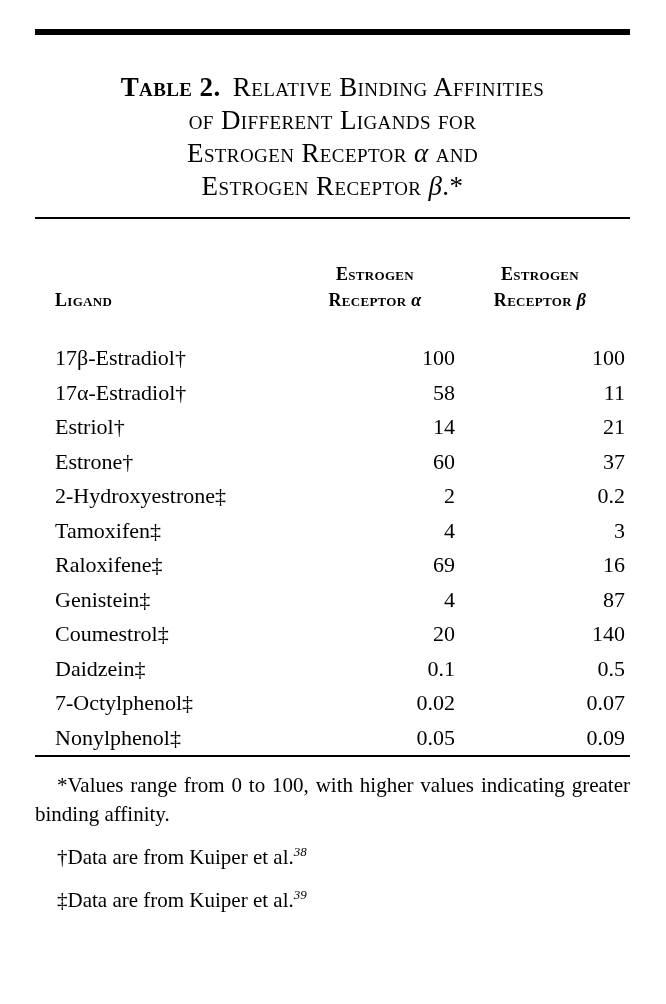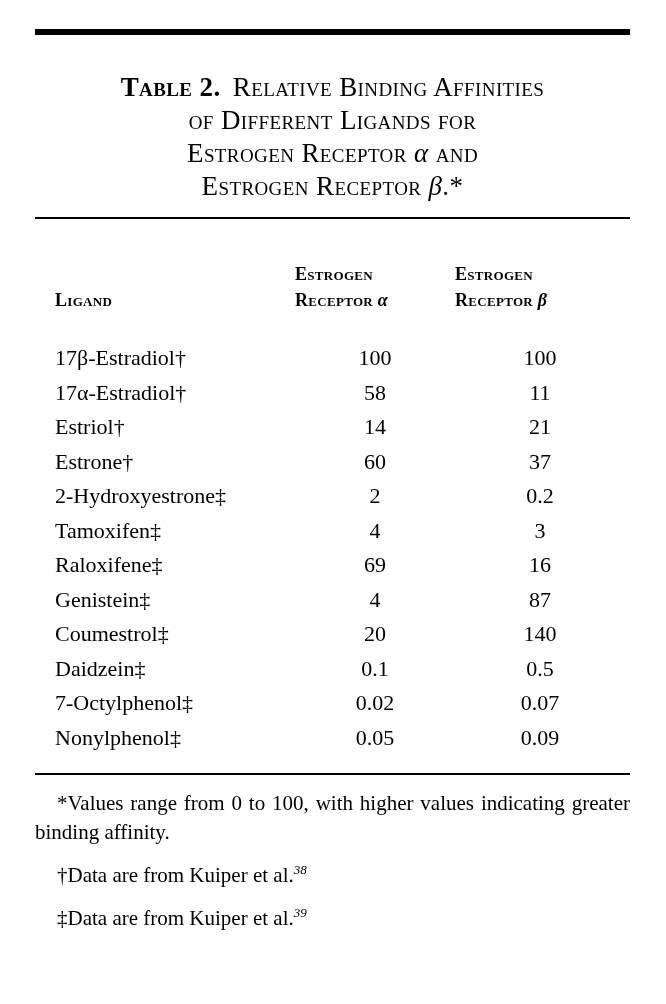--- a/index.html
+++ b/index.html
@@ -40,33 +40,33 @@
     grid-template-columns: 240px 160px 170px;
     align-items: end;
     margin-top: 42px;
     padding-left: 20px;
     font-variant: small-caps;
     font-weight: bold;
     font-size: 18px;
     line-height: 26px;
     letter-spacing: 0.3px;
   }
-  .thead .col-num { }
+  .thead .col-num { text-align: center; }
 
   
   .tbody { margin-top: 28px; padding-left: 20px; }
   .trow {
     display: grid;
     grid-template-columns: 240px 160px 170px;
     align-items: center;
     height: 34.5px;
     font-size: 22px;
   }
-  .cell-num { text-align: center; }
-  .tbody-wrap { padding-bottom: 18px; }
+  .cell-num { text-align: right; }
+  .tbody-wrap { }
 
   
   .footnotes { margin-top: 10px; }
   .fn {
     margin: 14px 0 0 0;
     font-size: 21px;
     line-height: 29px;
     text-indent: 22px;
     text-align: justify;
   }

